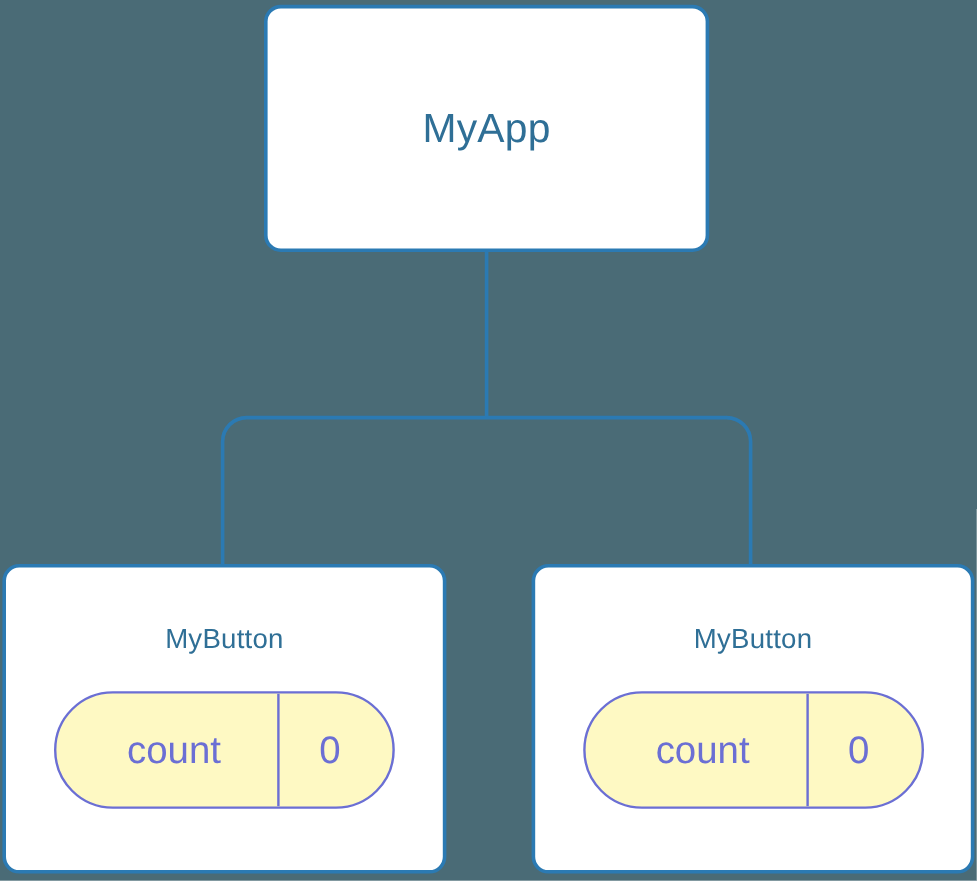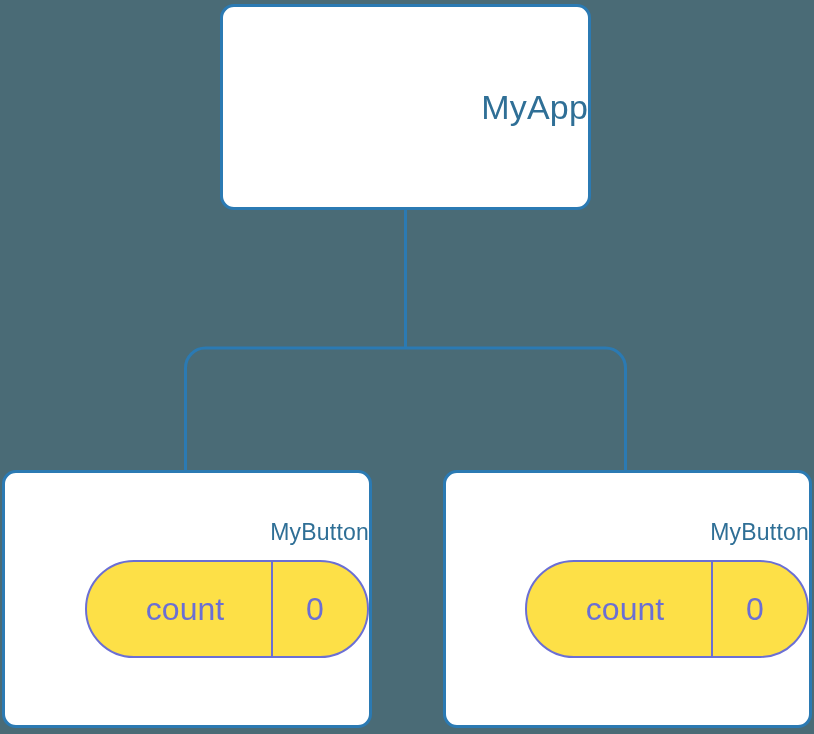--- a/index.html
+++ b/index.html
@@ -29,21 +29,21 @@
     pointer-events: none;
   }
   .node-card {
     position: absolute;
     background: #ffffff;
     border: 3px solid #2b7ab3;
     border-radius: 14px;
     box-sizing: border-box;
     display: flex;
     flex-direction: column;
-    align-items: flex-end;
+    align-items: center;
   }
   .node-card.root {
     left: 220px;
     top: 4px;
     width: 371px;
     height: 206px;
     justify-content: center;
   }
   .node-card.child-left {
     left: 2px;
@@ -66,29 +66,29 @@
     white-space: nowrap;
   }
   .node-card.root .node-title {
     font-size: 34px;
   }
   .node-card.child-left .node-title,
   .node-card.child-right .node-title {
     margin-top: 48px;
   }
   .state-pill {
-    margin-top: 16px;
+    margin-top: 32px;
     display: flex;
     align-items: stretch;
     height: 98px;
     border: 2px solid #6b6fd4;
     border-radius: 49px;
     box-sizing: border-box;
     overflow: hidden;
-    background: #fde047;
+    background: #fef9c3;
   }
   .pill-key {
     display: flex;
     align-items: center;
     justify-content: center;
     padding: 0 30px 0 42px;
     min-width: 112px;
     color: #6b6fd4;
     font-size: 32px;
     line-height: 1;

